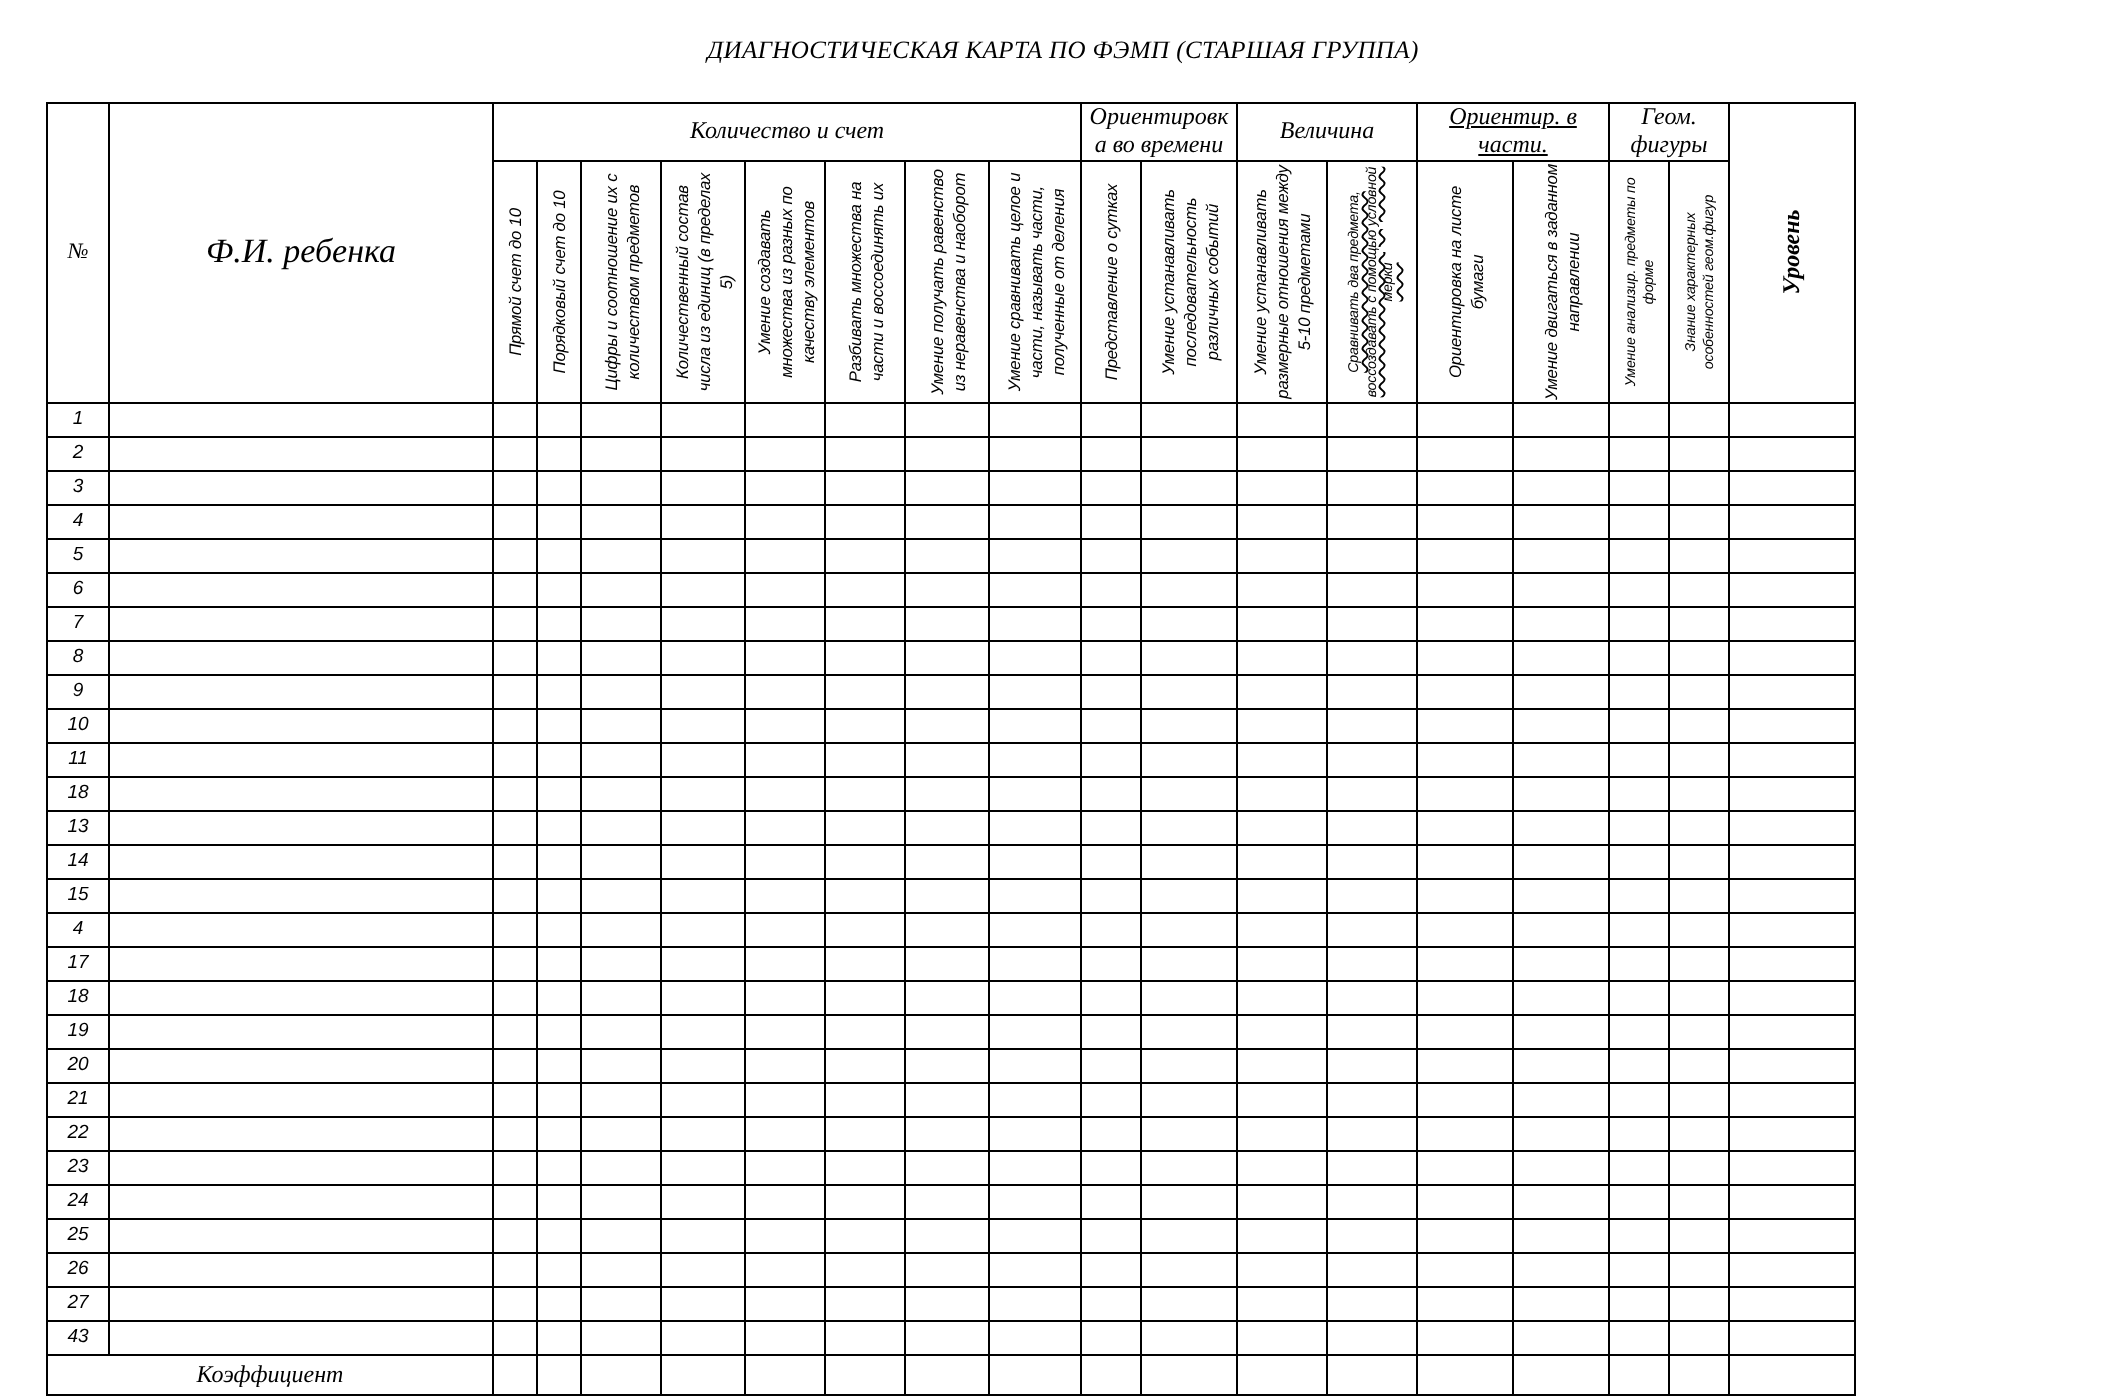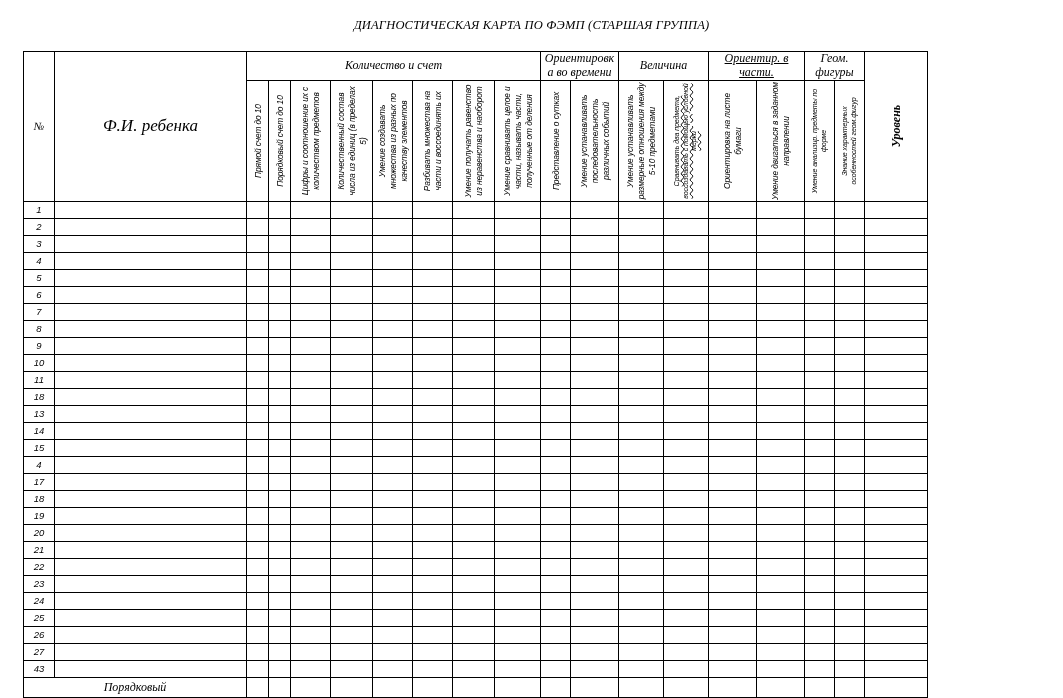--- a/index.html
+++ b/index.html
@@ -813,21 +813,21 @@
             <td class="blank"></td>
             <td class="blank"></td>
             <td class="blank"></td>
             <td class="blank"></td>
             <td class="blank"></td>
             <td class="blank"></td>
             <td class="blank"></td>
             <td class="blank"></td>
           </tr>
           <tr class="coef">
-            <td class="coef-label" colspan="2">Порядковый</td>
+            <td class="coef-label" colspan="2">Коэффициент</td>
             <td class="blank"></td>
             <td class="blank"></td>
             <td class="blank"></td>
             <td class="blank"></td>
             <td class="blank"></td>
             <td class="blank"></td>
             <td class="blank"></td>
             <td class="blank"></td>
             <td class="blank"></td>
             <td class="blank"></td>

